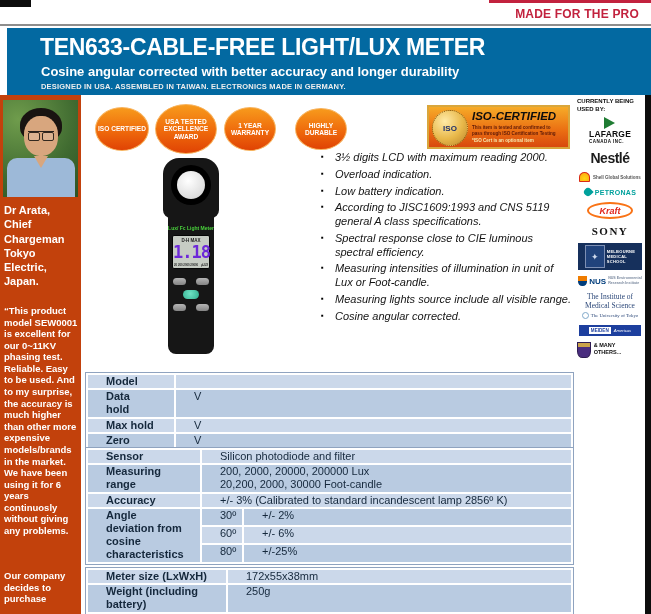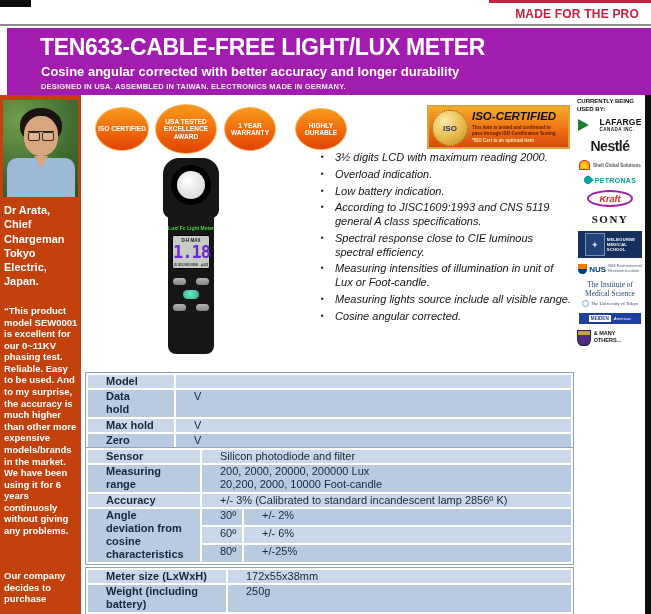--- a/index.html
+++ b/index.html
@@ -6,21 +6,21 @@
   #page{position:relative;width:651px;height:614px;background:#fff;overflow:hidden;
         font-family:"Liberation Sans",sans-serif;color:#111;}
 
   
   .corner-mark{position:absolute;left:0;top:0;width:31px;height:7px;background:#0c0c0c;}
   .top-red-line{position:absolute;left:489px;right:0;top:0;height:3px;background:#c2223e;}
   .tagline{position:absolute;right:12px;top:7px;font-size:12px;font-weight:700;color:#c2223e;letter-spacing:.2px;}
   .top-rule{position:absolute;left:0;right:0;top:24px;height:2px;background:#8d8d8d;}
 
   
-  .banner{position:absolute;left:7px;right:0;top:28px;height:67px;background:#a21caf;}
+  .banner{position:absolute;left:7px;right:0;top:28px;height:67px;background:#0369a1;}
   .banner-title{position:absolute;left:33px;top:6px;font-size:23px;font-weight:800;color:#fff;letter-spacing:-.3px;white-space:nowrap;}
   .banner-sub{position:absolute;left:34px;top:36px;font-size:13px;font-weight:700;color:#fff;white-space:nowrap;}
   .banner-origin{position:absolute;left:34px;top:54px;font-size:7.5px;font-weight:700;color:#ededed;letter-spacing:.2px;}
 
   
   .sidebar{position:absolute;left:0;top:95px;width:81px;height:519px;background:#c2410c;}
   .photo{position:absolute;left:3px;top:5px;width:75px;height:97px;overflow:hidden;
          background:radial-gradient(circle at 20% 20%,#6f9c4c,#3f6a30 60%,#2d5224);}
   .photo .hair{position:absolute;left:17px;top:8px;width:42px;height:34px;border-radius:50% 50% 42% 42%;background:#191411;}
   .photo .face{position:absolute;left:21px;top:16px;width:34px;height:40px;border-radius:46%;background:#d8a67e;}
@@ -87,33 +87,33 @@
   .rl td, td.cl{background:#cbd8ea;}
   .rd td, td.cd{background:#b9cbe1;}
   td.span-cell{background:#b9cbe1;vertical-align:top;}
   .t1{top:372px;} .t2{top:447px;} .t3{top:567px;}
 
   
   .right-bar{position:absolute;left:645px;top:95px;width:6px;height:519px;background:#0d0d0d;}
   .clients{position:absolute;left:577px;top:98px;width:66px;display:flex;flex-direction:column;align-items:center;}
   .clients-heading{align-self:flex-start;font-size:6px;font-weight:800;color:#0d0d0d;line-height:1.25;margin-bottom:4px;}
   .logo{display:flex;align-items:center;justify-content:center;margin-bottom:6px;}
-  .lafarge{flex-direction:row;gap:10px;}
+  .lafarge{flex-direction:column;gap:0;}
   .lafarge-tri{width:0;height:0;border-left:11px solid #1f7c33;border-top:6px solid transparent;border-bottom:6px solid transparent;}
   .lafarge-txt{display:flex;flex-direction:column;align-items:flex-start;}
   .lafarge-name{font-size:8.5px;font-weight:800;color:#0d0d0d;letter-spacing:.2px;}
   .lafarge-sub{font-size:4.5px;font-weight:700;color:#0d0d0d;letter-spacing:.5px;}
   .nestle{font-size:14px;font-weight:700;color:#1c1c1c;letter-spacing:-.5px;}
   .shell{gap:3px;}
   .shell-icon{width:9px;height:8px;border-radius:50% 50% 8% 8%;background:radial-gradient(circle at 50% 70%,#ffd714,#fca511);border:1px solid #d92b14;}
   .shell-txt{font-size:4.5px;font-weight:700;color:#555;}
   .petronas{gap:3px;}
   .petronas-icon{width:8px;height:8px;background:#00a19c;border-radius:60% 0 60% 60%;transform:rotate(45deg);}
   .petronas-txt{font-size:7px;font-weight:800;color:#00a19c;letter-spacing:.3px;}
-  .kraft{width:46px;height:17px;border:2px solid #a21caf;border-radius:50%;box-sizing:border-box;}
+  .kraft{width:46px;height:17px;border:2px solid #f97316;border-radius:50%;box-sizing:border-box;}
   .kraft-txt{font-size:9px;font-weight:800;font-style:italic;color:#e1251b;}
   .sony{font-family:"Liberation Serif",serif;font-size:11px;font-weight:700;letter-spacing:1.5px;color:#141414;}
   .melbourne{width:64px;height:27px;background:#16305c;gap:2px;padding:2px;box-sizing:border-box;}
   .melb-crest{width:18px;height:21px;background:#21437c;border:1px solid #7d8fb4;display:flex;align-items:center;justify-content:center;
       color:#cfd9ec;font-size:9px;}
   .melb-txt{display:flex;flex-direction:column;justify-content:center;color:#fff;font-size:4px;font-weight:700;line-height:1.3;letter-spacing:.3px;}
   .nus{flex-direction:column;gap:1px;}
   .nus-row{display:flex;align-items:center;gap:2px;}
   .nus-shield{width:9px;height:10px;background:linear-gradient(180deg,#ef7c00 55%,#003d7c 55%);border-radius:0 0 45% 45%;}
   .nus-name{font-size:8px;font-weight:800;color:#003d7c;}
@@ -247,21 +247,21 @@
         </colgroup>
       <tbody>
           <tr class="rl">
         <td class="lbl">Sensor</td>
         <td colspan="2">Silicon photodiode and filter</td>
       </tr>
       <tr class="rd">
         <td class="lbl">Measuring range</td>
         <td colspan="2">
           <div>200, 2000, 20000, 200000 Lux</div>
-          <div>20,200, 2000, 10000 Foot-candle</div>
+          <div>20,200, 2000, 30000 Foot-candle</div>
         </td>
       </tr>
       <tr class="rl">
         <td class="lbl">Accuracy</td>
         <td colspan="2">+/- 3% (Calibrated to standard incandescent lamp 2856º K)</td>
       </tr>
       <tr>
         <td class="lbl span-cell" rowspan="3">Angle deviation from cosine characteristics</td>
         <td class="cd">30º</td>
         <td class="cd">+/- 2%</td>

